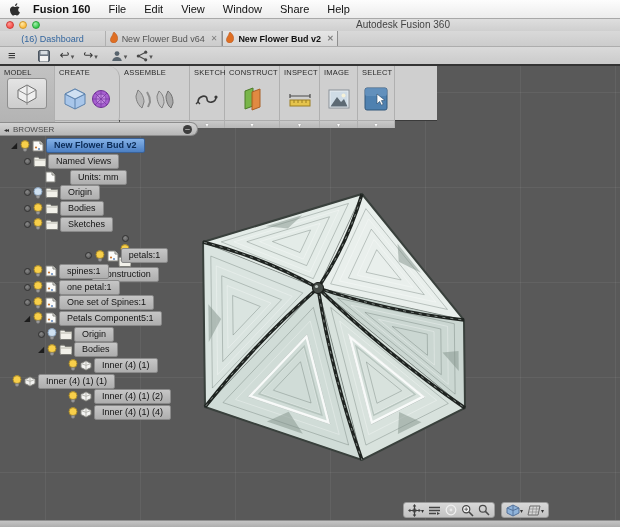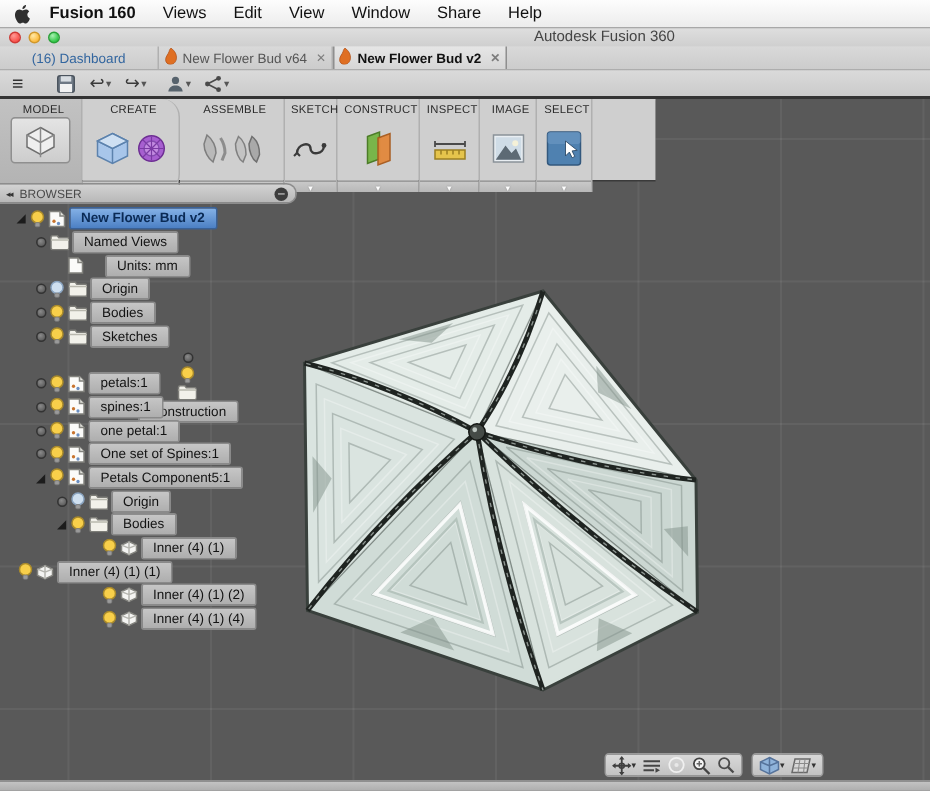--- a/index.html
+++ b/index.html
@@ -50,21 +50,21 @@
     background-image:
       linear-gradient(rgba(255,255,255,0.055) 1px, transparent 1px),
       linear-gradient(90deg, rgba(255,255,255,0.055) 1px, transparent 1px);
     background-size:95px 95px; background-position:45px 26px; }
   #model-svg { position:absolute; top:0; left:0; }
 
   
   .ribbon { position:absolute; top:0; left:0; width:437px; height:54px;
     background:#cfcfcf; display:flex; box-shadow:0 1px 0 #3a3a3a; }
   .rb-sec { position:relative; height:62px; border-right:1px solid #b0b0b0; display:flex;
-    flex-direction:column;text-align:center; }
+    flex-direction:column; }
   .rb-label { font-size:7.5px; letter-spacing:0.2px; color:#2a2a2a; padding:2px 0 0 4px; height:11px; }
   .rb-icons { flex:1; display:flex; align-items:center; justify-content:center; gap:4px; }
   .rb-caretstrip { height:8px; background:linear-gradient(#c9c9c9,#b8b8b8); border-top:1px solid #adadad;
     display:flex; align-items:center; justify-content:center; font-size:6px; color:#fdfdfd;
     text-shadow:0 0 1px #777; }
   .rb-sec.model { background:linear-gradient(#c2c2c2,#b2b2b2); }
   .model-btn { width:40px; height:31px; margin:1px auto 3px auto; border:1px solid #8f8f8f;
     border-radius:3px; background:linear-gradient(#e4e4e4,#cdcdcd); display:flex;
     align-items:center; justify-content:center; }
 
@@ -104,21 +104,21 @@
 
   <div class="menubar">
     <span class="apple">
       <svg width="11" height="13" viewBox="0 0 11 13">
         <path d="M8.2 6.9c0-1.5 1.2-2.2 1.3-2.3-.7-1-1.8-1.2-2.2-1.2-.9-.1-1.8.6-2.3.6-.5 0-1.2-.6-2-.6-1 0-2 .6-2.5 1.5-1.1 1.9-.3 4.6.8 6.1.5.8 1.1 1.6 1.9 1.6.8 0 1.1-.5 2-.5s1.2.5 2 .5 1.4-.8 1.9-1.5c.6-.9.8-1.7.8-1.8 0 0-1.6-.6-1.7-2.4z" fill="#2f2f2f"></path>
         <path d="M6.7 2.2c.4-.5.7-1.2.6-1.9-.6 0-1.3.4-1.7.9-.4.4-.7 1.1-.6 1.8.7.1 1.3-.3 1.7-.8z" fill="#2f2f2f"></path>
       </svg>
     </span>
     <span class="menu-item app">Fusion 160</span>
 
-  <span class="menu-item">Views</span>
+  <span class="menu-item">File</span>
       <span class="menu-item">Edit</span>
       <span class="menu-item">View</span>
       <span class="menu-item">Window</span>
       <span class="menu-item">Share</span>
       <span class="menu-item">Help</span>
     </div>
 
   <div class="titlebar">
     <div class="lights">
       <span class="light red"></span>
@@ -507,21 +507,21 @@
               </svg>
             </span>
             <span class="tr-icon">
               <svg width="13" height="11" viewBox="0 0 13 11">
                 <path d="M1 2.5c0-.8.5-1.3 1.2-1.3h3l1 1.3h5.6c.7 0 1.2.5 1.2 1.2v5.5c0 .7-.5 1.3-1.2 1.3H2.2c-.7 0-1.2-.6-1.2-1.3z" fill="#f2f1ea" stroke="#7d7d78"></path>
                 <path d="M1 4h12" stroke="#b9b8ae"></path>
               </svg>
             </span>
             <span class="chip">Construction</span>
           </div>
-          <div class="tree-row" style="padding-left: 21px;">
+          <div class="tree-row" style="padding-left: 21px; justify-content: center;">
             <span class="tr-marker">
               <span class="marker-col"></span>
             </span>
             <span class="tr-bulb">
               <svg width="10" height="12" viewBox="0 0 10 12">
                 <circle cx="5" cy="4.6" r="4" fill="#f8cf4a" stroke="#a98a2b"></circle>
                 <rect x="3.4" y="8.4" width="3.2" height="2.8" rx="0.9" fill="#9a9a9a" stroke="#787878" stroke-width="0.5"></rect>
               </svg>
             </span>
             <span class="tr-icon">

